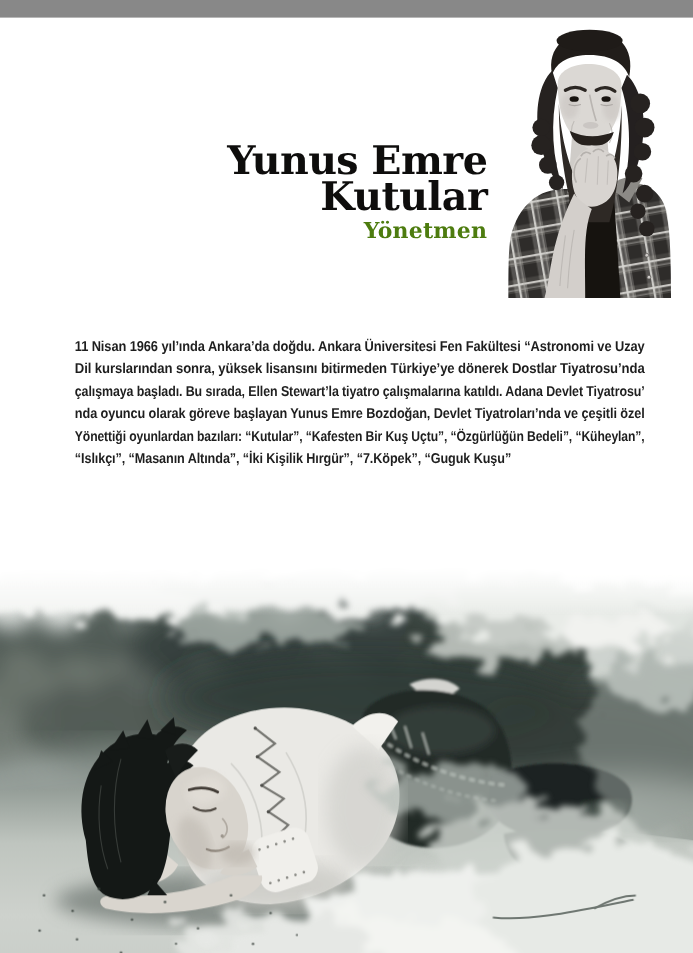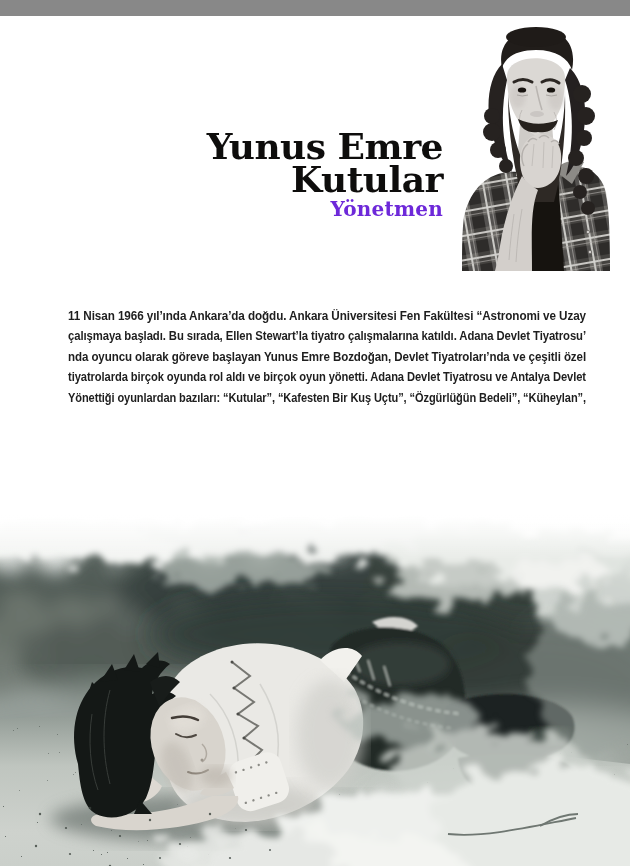--- a/index.html
+++ b/index.html
@@ -8,21 +8,21 @@
     background:#ffffff;overflow:hidden;
     font-family:"Liberation Sans",sans-serif;
   }
   
   .title-block{position:absolute;top:114px;right:187px;text-align:right;z-index:3;}
   .title-line{
     font-family:"DejaVu Serif",serif;font-weight:700;color:#0e0d0c;
     font-size:36px;line-height:33px;letter-spacing:-0.5px;white-space:nowrap;
   }
   .subtitle{
-    font-family:"DejaVu Serif",serif;font-weight:700;color:#6d28d9;
+    font-family:"DejaVu Serif",serif;font-weight:700;color:#4d7c0f;
     font-size:20px;line-height:24px;margin-top:1px;letter-spacing:0.2px;
   }
   
   .portrait{position:absolute;left:462px;top:8px;width:148px;height:247px;margin:0;z-index:2;}
   .portrait svg{display:block;}
   
   .bio{position:absolute;left:68px;top:289px;width:518px;z-index:4;}
   .bio-line{height:20.45px;line-height:20.45px;white-space:nowrap;}
   .bio-line span{
     display:inline-block;transform-origin:0 50%;
@@ -136,24 +136,25 @@
       <path d="M 60,152 C 50,172 42,196 38,222 C 36,236 34,243 33,247 L 70,247 C 70,214 68,186 76,166 C 70,162 64,158 60,152 Z" fill="#d3cfcb"></path>
       <g stroke="#b8b4b0" stroke-width="1" fill="none" opacity="0.8">
         <path d="M 52,190 C 50,205 48,220 47,236"></path>
           <path d="M 60,185 C 57,202 55,220 54,238"></path>
       </g>
     </svg>
   </figure>
 
   <section class="bio">
       <div class="bio-line"><span style="transform: scaleX(0.899672);">11 Nisan 1966 yıl’ında Ankara’da doğdu. Ankara Üniversitesi Fen Fakültesi “Astronomi ve Uzay</span></div>
+      <div class="bio-line"><span style="transform: scaleX(0.918109);">Dil kurslarından sonra, yüksek lisansını bitirmeden Türkiye’ye dönerek Dostlar Tiyatrosu’nda</span></div>
       <div class="bio-line"><span style="transform: scaleX(0.87004);">çalışmaya başladı. Bu sırada, Ellen Stewart’la tiyatro çalışmalarına katıldı. Adana Devlet Tiyatrosu’</span></div>
       <div class="bio-line"><span style="transform: scaleX(0.889056);">nda oyuncu olarak göreve başlayan Yunus Emre Bozdoğan, Devlet Tiyatroları’nda ve çeşitli özel</span></div>
-      <div class="bio-line"><span style="transform: scaleX(0.859216);">tiyatrolarda birçok oyunda rol aldı ve birçok oyun yönetti. Adana Devlet Tiyatrosu ve Antalya Devlet</span></div>
       <div class="bio-line"><span style="transform: scaleX(0.849398);">Yönettiği oyunlardan bazıları: “Kutular”, “Kafesten Bir Kuş Uçtu”, “Özgürlüğün Bedeli”, “Küheylan”,</span></div>
+      <div class="bio-line"><span style="transform: scaleX(0.884308);">“Islıkçı”, “Masanın Altında”, “İki Kişilik Hırgür”, “7.Köpek”, “Guguk Kuşu”</span></div>
     </section>
 
   <figure class="scene">
     <svg width="630" height="368" viewBox="0 0 630 368" xmlns="http://www.w3.org/2000/svg">
       <defs>
         <linearGradient id="bgG" x1="0" y1="0" x2="0" y2="1">
           <stop offset="0" stop-color="#ffffff"></stop>
             <stop offset="0.06" stop-color="#f7f8f6"></stop>
           <stop offset="0.14" stop-color="#dfe3e0"></stop>
             <stop offset="0.26" stop-color="#b7bfbb"></stop>

